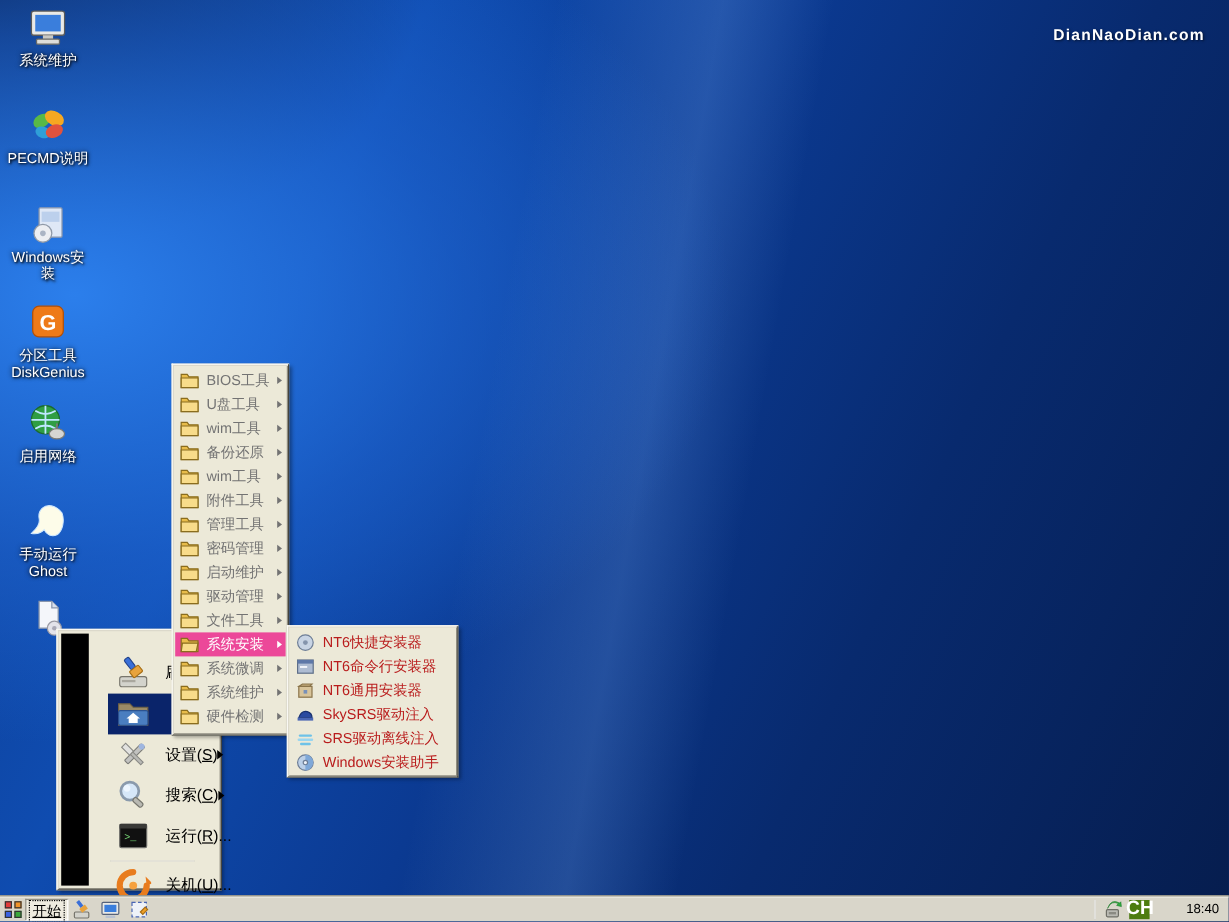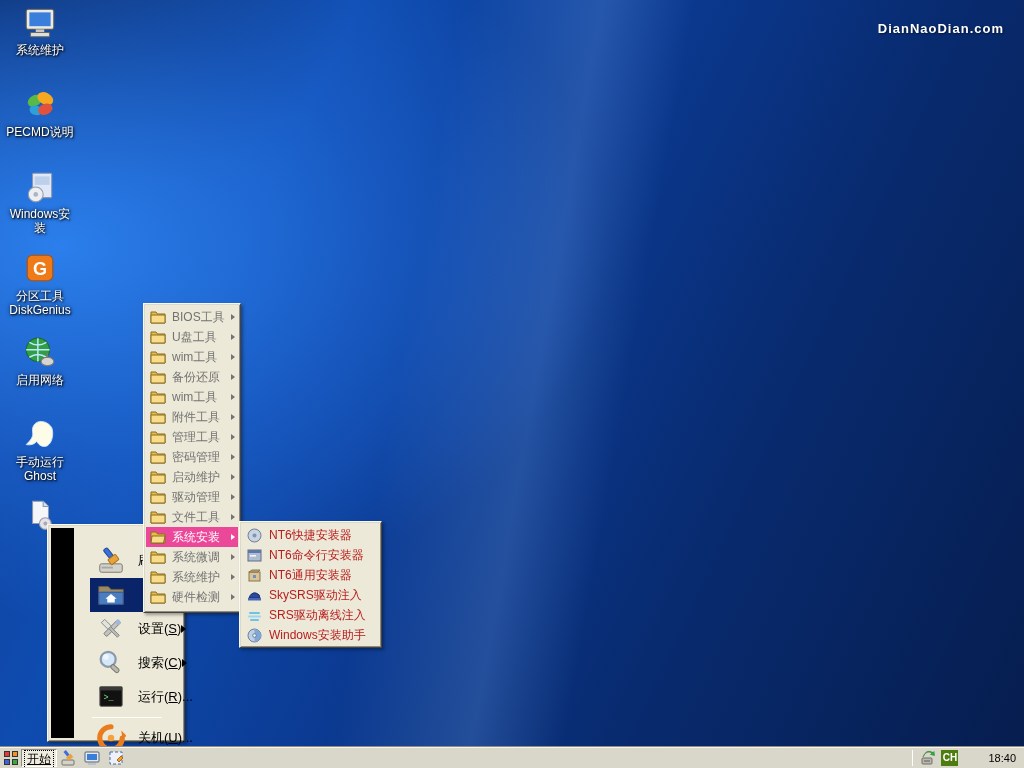--- a/index.html
+++ b/index.html
@@ -52,21 +52,21 @@
   .taskbar { position:absolute; left:0; top:746px; width:1024px; height:22px; background:#d9d6ca; border-top:1px solid #8f8d81; box-shadow: inset 0 1px 0 #f6f4ec; z-index:40; }
   .start-grid { position:absolute; left:4px; top:4px; width:14px; height:14px; display:grid; grid-template-columns:6px 6px; grid-template-rows:6px 6px; gap:2px; }
   .start-grid i { display:block; border:1px solid #333; }
   .start-btn { position:absolute; left:21px; top:2px; height:18px; padding:1px 3px; background:#eeebdf;
     border-top:1px solid #8f8d81; border-left:1px solid #8f8d81; border-right:1px solid #fff; border-bottom:1px solid #fff;
     display:flex; align-items:flex-start;text-decoration:underline; }
   .start-btn span { font-size:12px; color:#000; outline:1px dotted #000; padding:0 2px; }
   .ql { position:absolute; top:3px; width:16px; height:16px; }
   .tray { position:absolute; right:4px; top:0; height:100%; display:flex; align-items:center; gap:6px; }
   .tray-div { width:1px; height:16px; background:#9a988c; border-right:1px solid #fff; }
-  .ch-box { width:17px; height:16px; background:#4d7c0f; color:#fff; font-size:10px; font-weight:bold; display:flex; align-items:center; justify-content:center; }
+  .ch-box { width:17px; height:16px; background:#4d7c0f; color:#fff; font-size:16px; font-weight:bold; display:flex; align-items:center; justify-content:center; }
   .clock { font-size:11px; color:#000; padding-right:4px;margin-left:24px; }
   svg { display:block; width:100%; height:100%; }
 </style>
 </head>
 <body>
 
 <div class="dicon" style="top:6px;">
   <span class="ig">
     <svg viewBox="0 0 32 32">
         <rect x="3" y="3" width="26" height="19" rx="2" fill="#e9e9e6" stroke="#5a5a5a"></rect>

